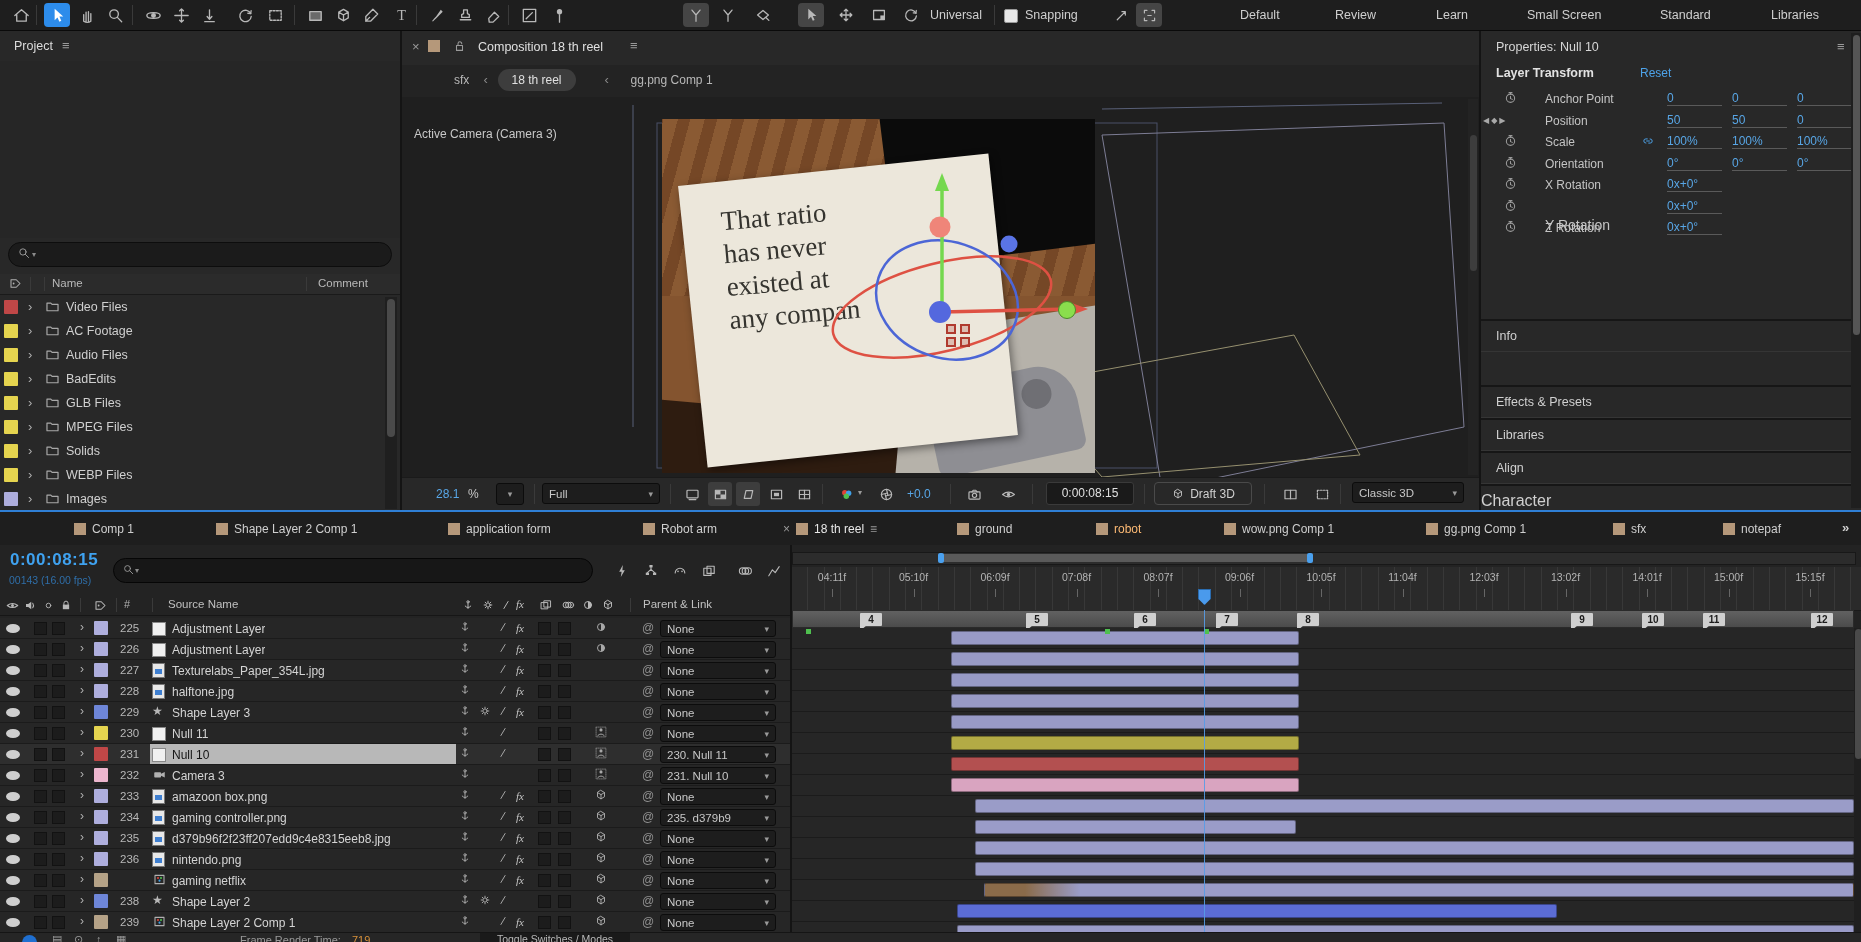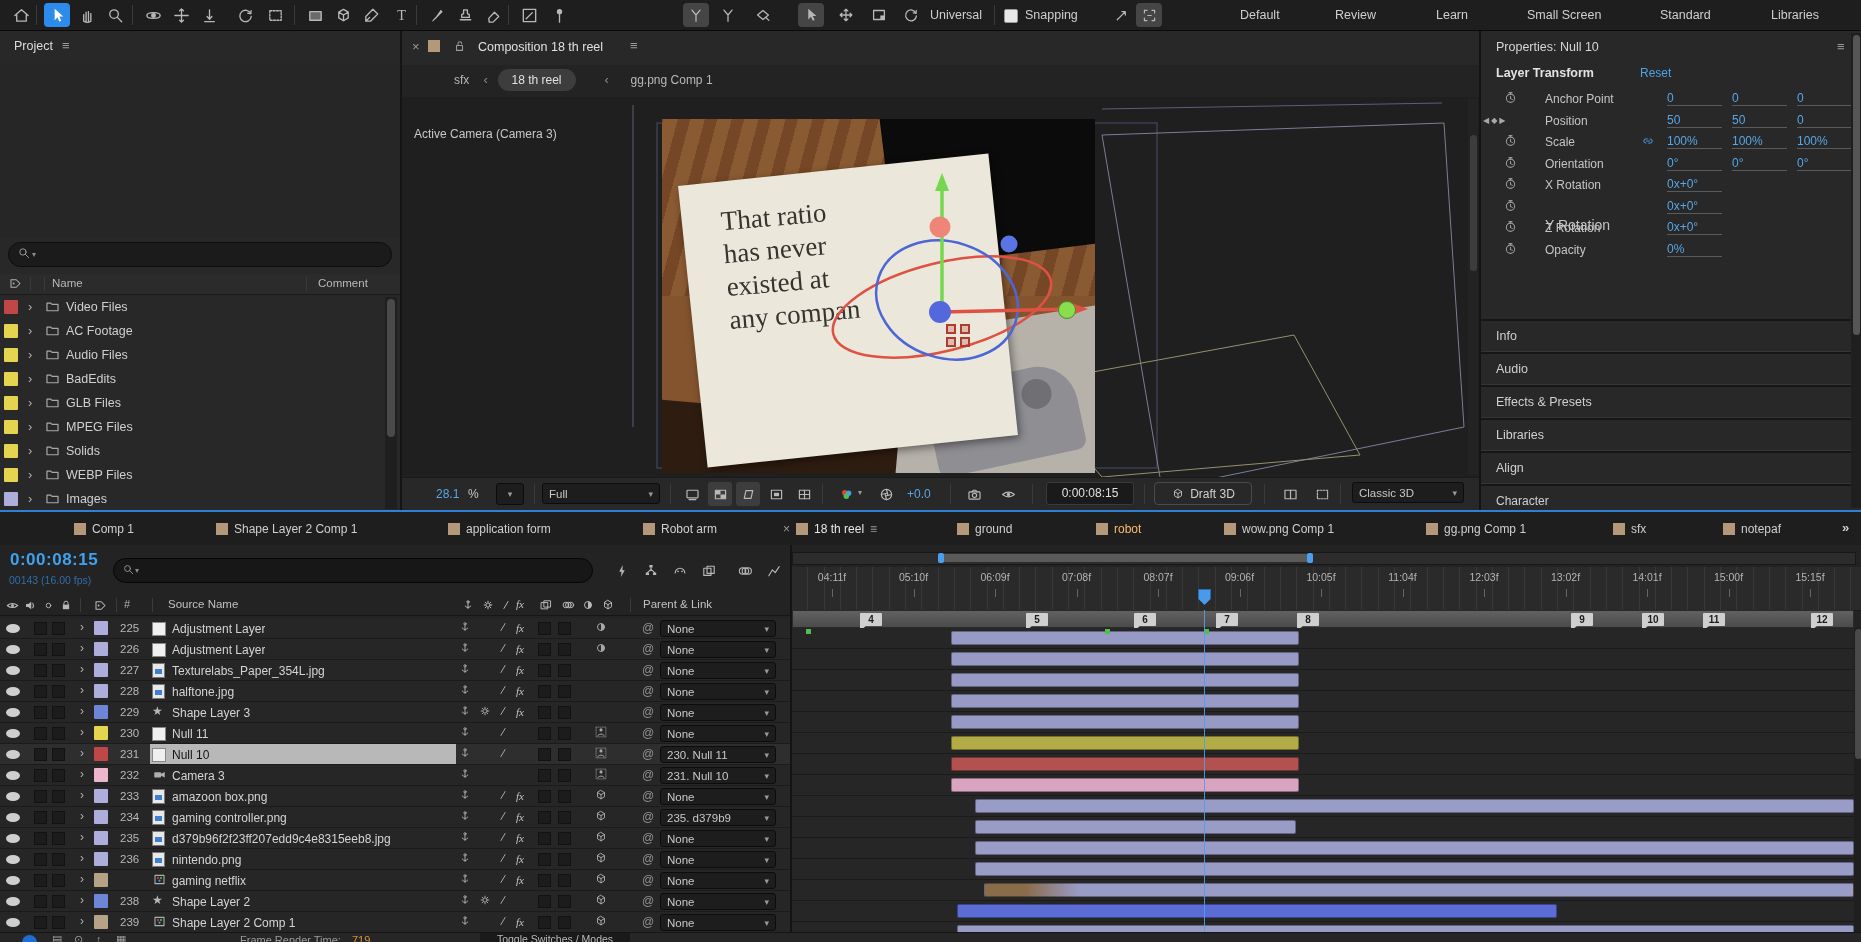--- a/index.html
+++ b/index.html
@@ -548,47 +548,36 @@
           <div class="prop-val" style="left: 186px;">0x+0°</div>
         </div>
         <div class="prop-row" style="top: 129px;">
           <div class="abs" style="left: 22px; top: 1px;"><svg width="15" height="15" viewBox="0 0 20 20" fill="none" stroke="#9a9a9a" stroke-width="1.4" stroke-linecap="round" stroke-linejoin="round">
               <circle cx="10" cy="11" r="5.5"></circle>
               <path d="M8 3.5 H12 M10 3.5 V5.5 M10 8.5 V11.5 L12.5 12.5"></path>
             </svg></div>
           <div class="abs" style="left: 64px; top: 3px; color: rgb(196, 196, 196); font-size: 12px;">Z Rotation</div>
           <div class="prop-val" style="left: 186px;">0x+0°</div>
         </div>
-        <div class="prop-row" style="top: 150.5px;">
-          <div class="abs" style="left: 22px; top: 1px;"><svg width="15" height="15" viewBox="0 0 20 20" fill="none" stroke="#9a9a9a" stroke-width="1.4" stroke-linecap="round" stroke-linejoin="round">
-              <circle cx="10" cy="11" r="5.5"></circle>
-              <path d="M8 3.5 H12 M10 3.5 V5.5 M10 8.5 V11.5 L12.5 12.5"></path>
-            </svg></div>
-          <div class="abs" style="left: 64px; top: 3px; color: rgb(196, 196, 196); font-size: 12px;">Opacity</div>
-          <div class="prop-val" style="left: 186px;">0%</div>
-        </div>
       </div>
     <div id="props-collapsed" class="abs" style="left:0;top:288px;width:380px;height:191px;">
         <div class="collapsed-panel" style="top: 0px;">
           <div style="margin-left: 15px; color: rgb(208, 208, 208); font-size: 12.5px;">Info</div>
         </div>
-        <div class="collapsed-panel" style="top: 33px;">
-          <div style="margin-left: 15px; color: rgb(208, 208, 208); font-size: 12.5px;">Audio</div>
-        </div>
         <div class="collapsed-panel" style="top: 66px;">
           <div style="margin-left: 15px; color: rgb(208, 208, 208); font-size: 12.5px;">Effects &amp; Presets</div>
         </div>
         <div class="collapsed-panel" style="top: 99px;">
           <div style="margin-left: 15px; color: rgb(208, 208, 208); font-size: 12.5px;">Libraries</div>
         </div>
         <div class="collapsed-panel" style="top: 132px;">
           <div style="margin-left: 15px; color: rgb(208, 208, 208); font-size: 12.5px;">Align</div>
         </div>
         <div class="collapsed-panel" style="top: 165px;">
-          <div style="margin-left: 15px; color: rgb(208, 208, 208); font-size: 12px;">Character</div>
+          <div style="color: rgb(208, 208, 208); font-size: 16px;">Character</div>
         </div>
       </div>
     <div class="scrollbar" style="left:370px;top:2px;width:10px;height:475px;">
       <div class="thumb" style="left:2px;top:2px;width:7px;height:300px;background:#555;"></div>
     </div>
   </div>
 
   <div class="panel" id="timeline-panel" style="left:0;top:510px;width:1861px;height:432px;background:#232323;border-top:2px solid #2f7fd6;">
 
     <div id="comp-tabs" class="abs" style="left:0;top:0;width:1861px;height:33px;background:#1e1e1e;border-bottom:1px solid #0e0e0e;">

